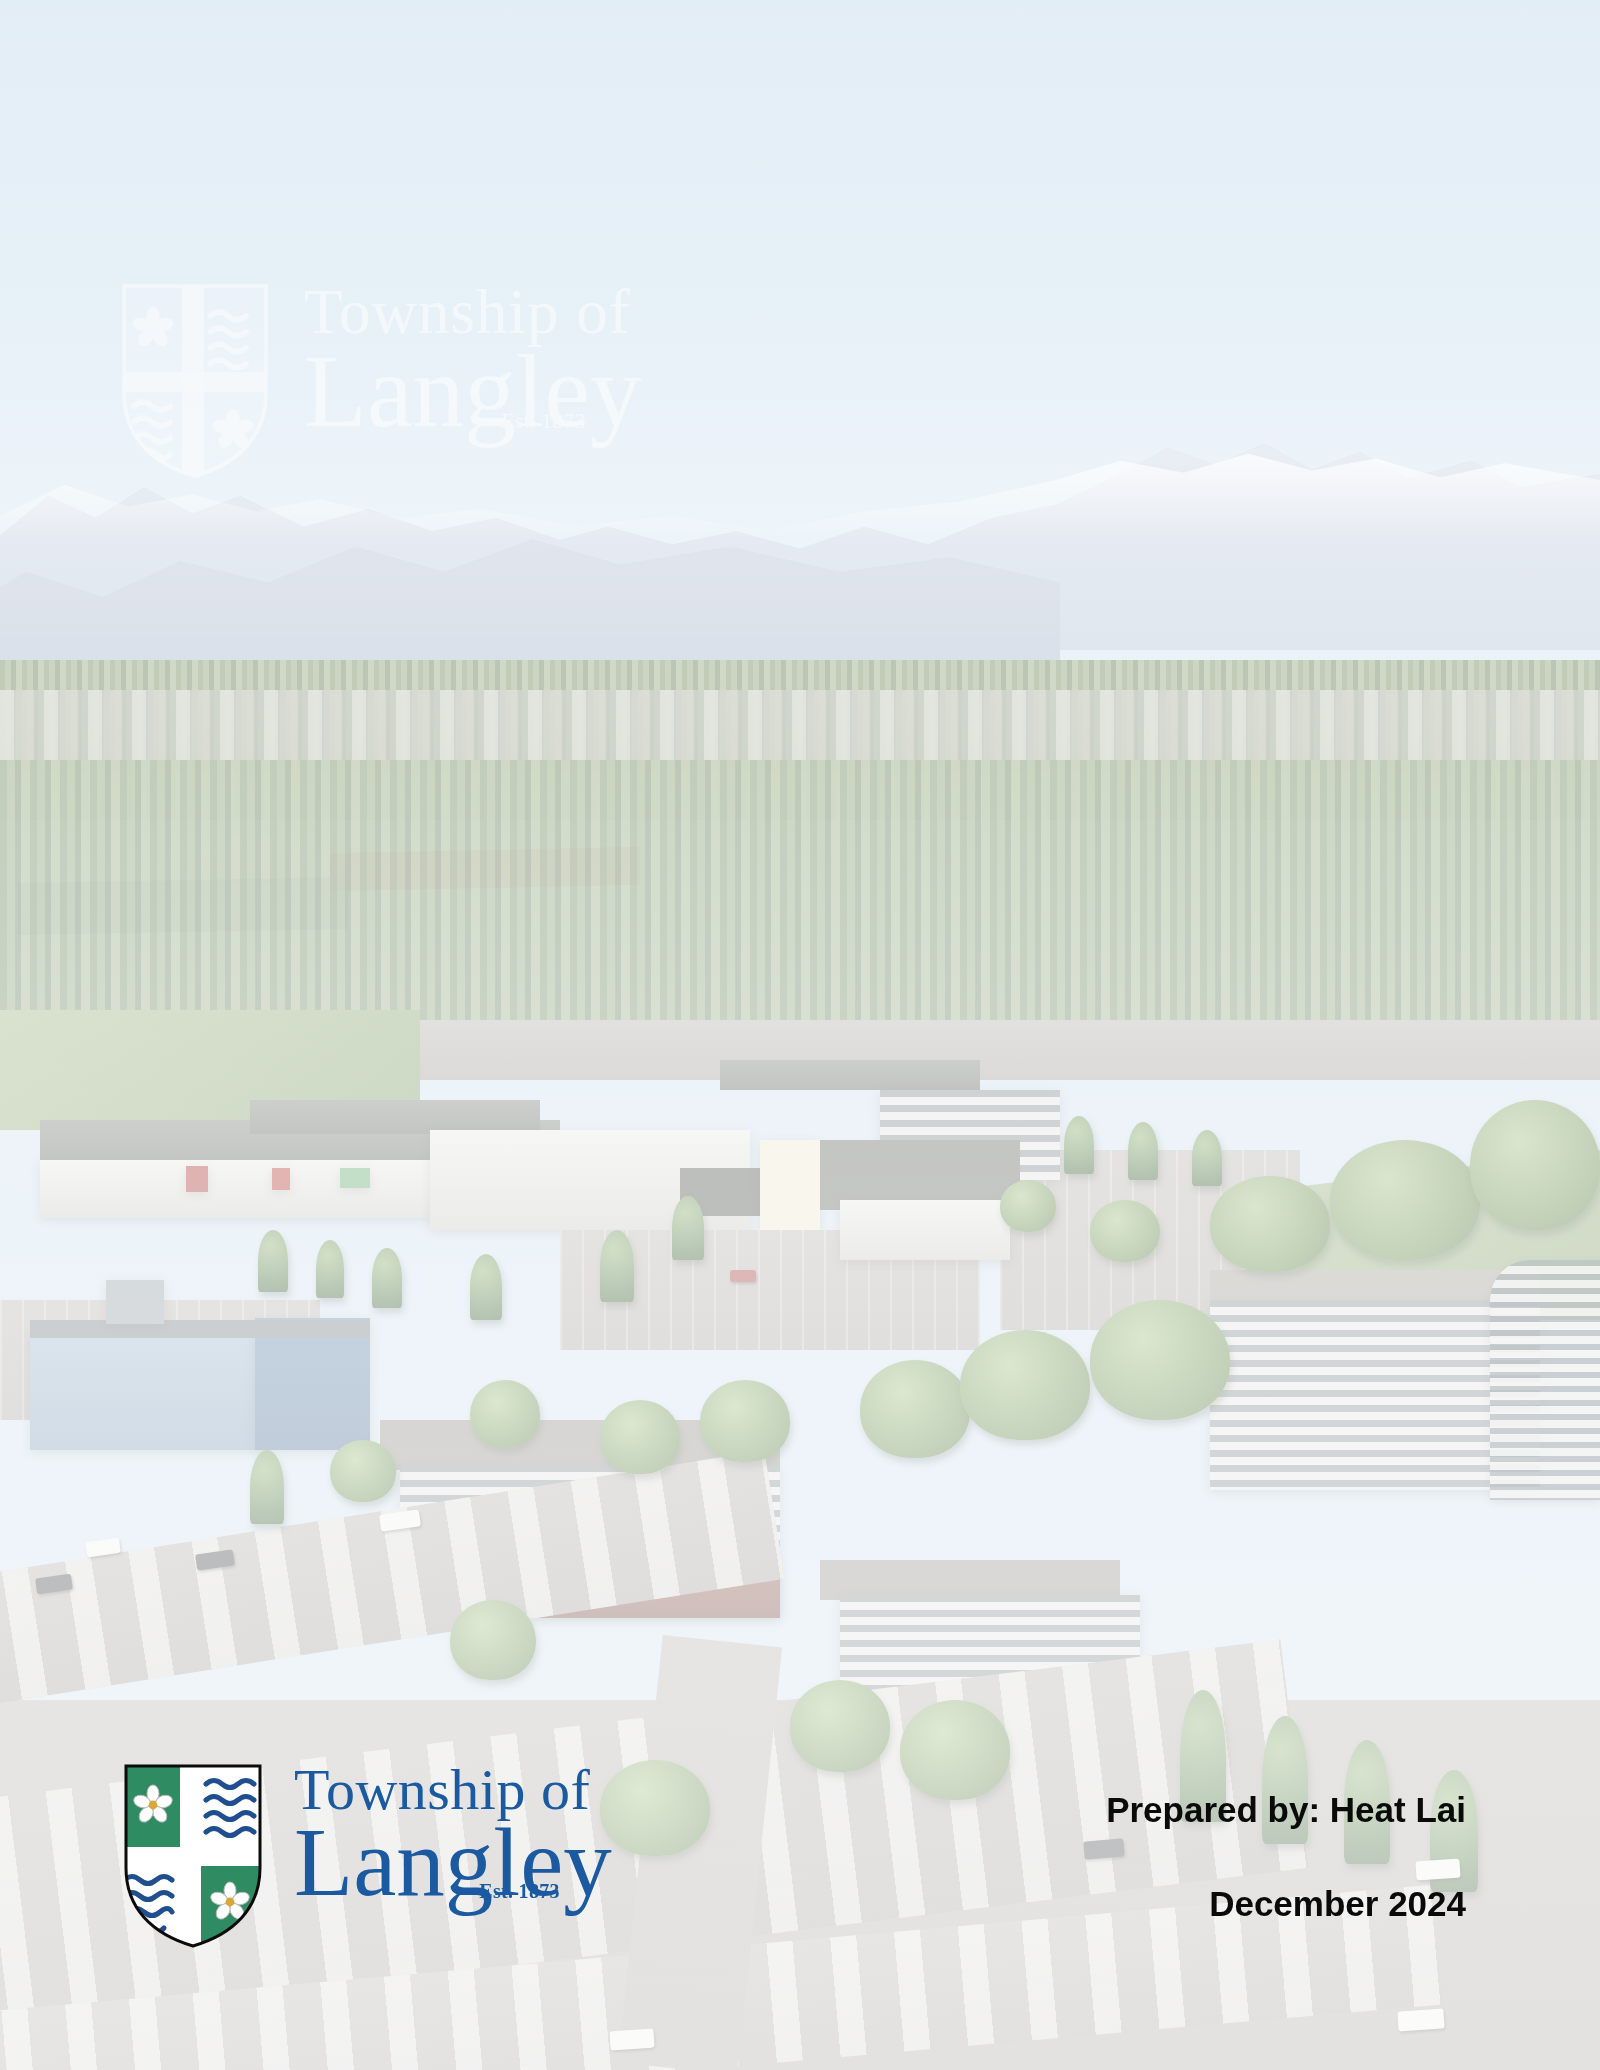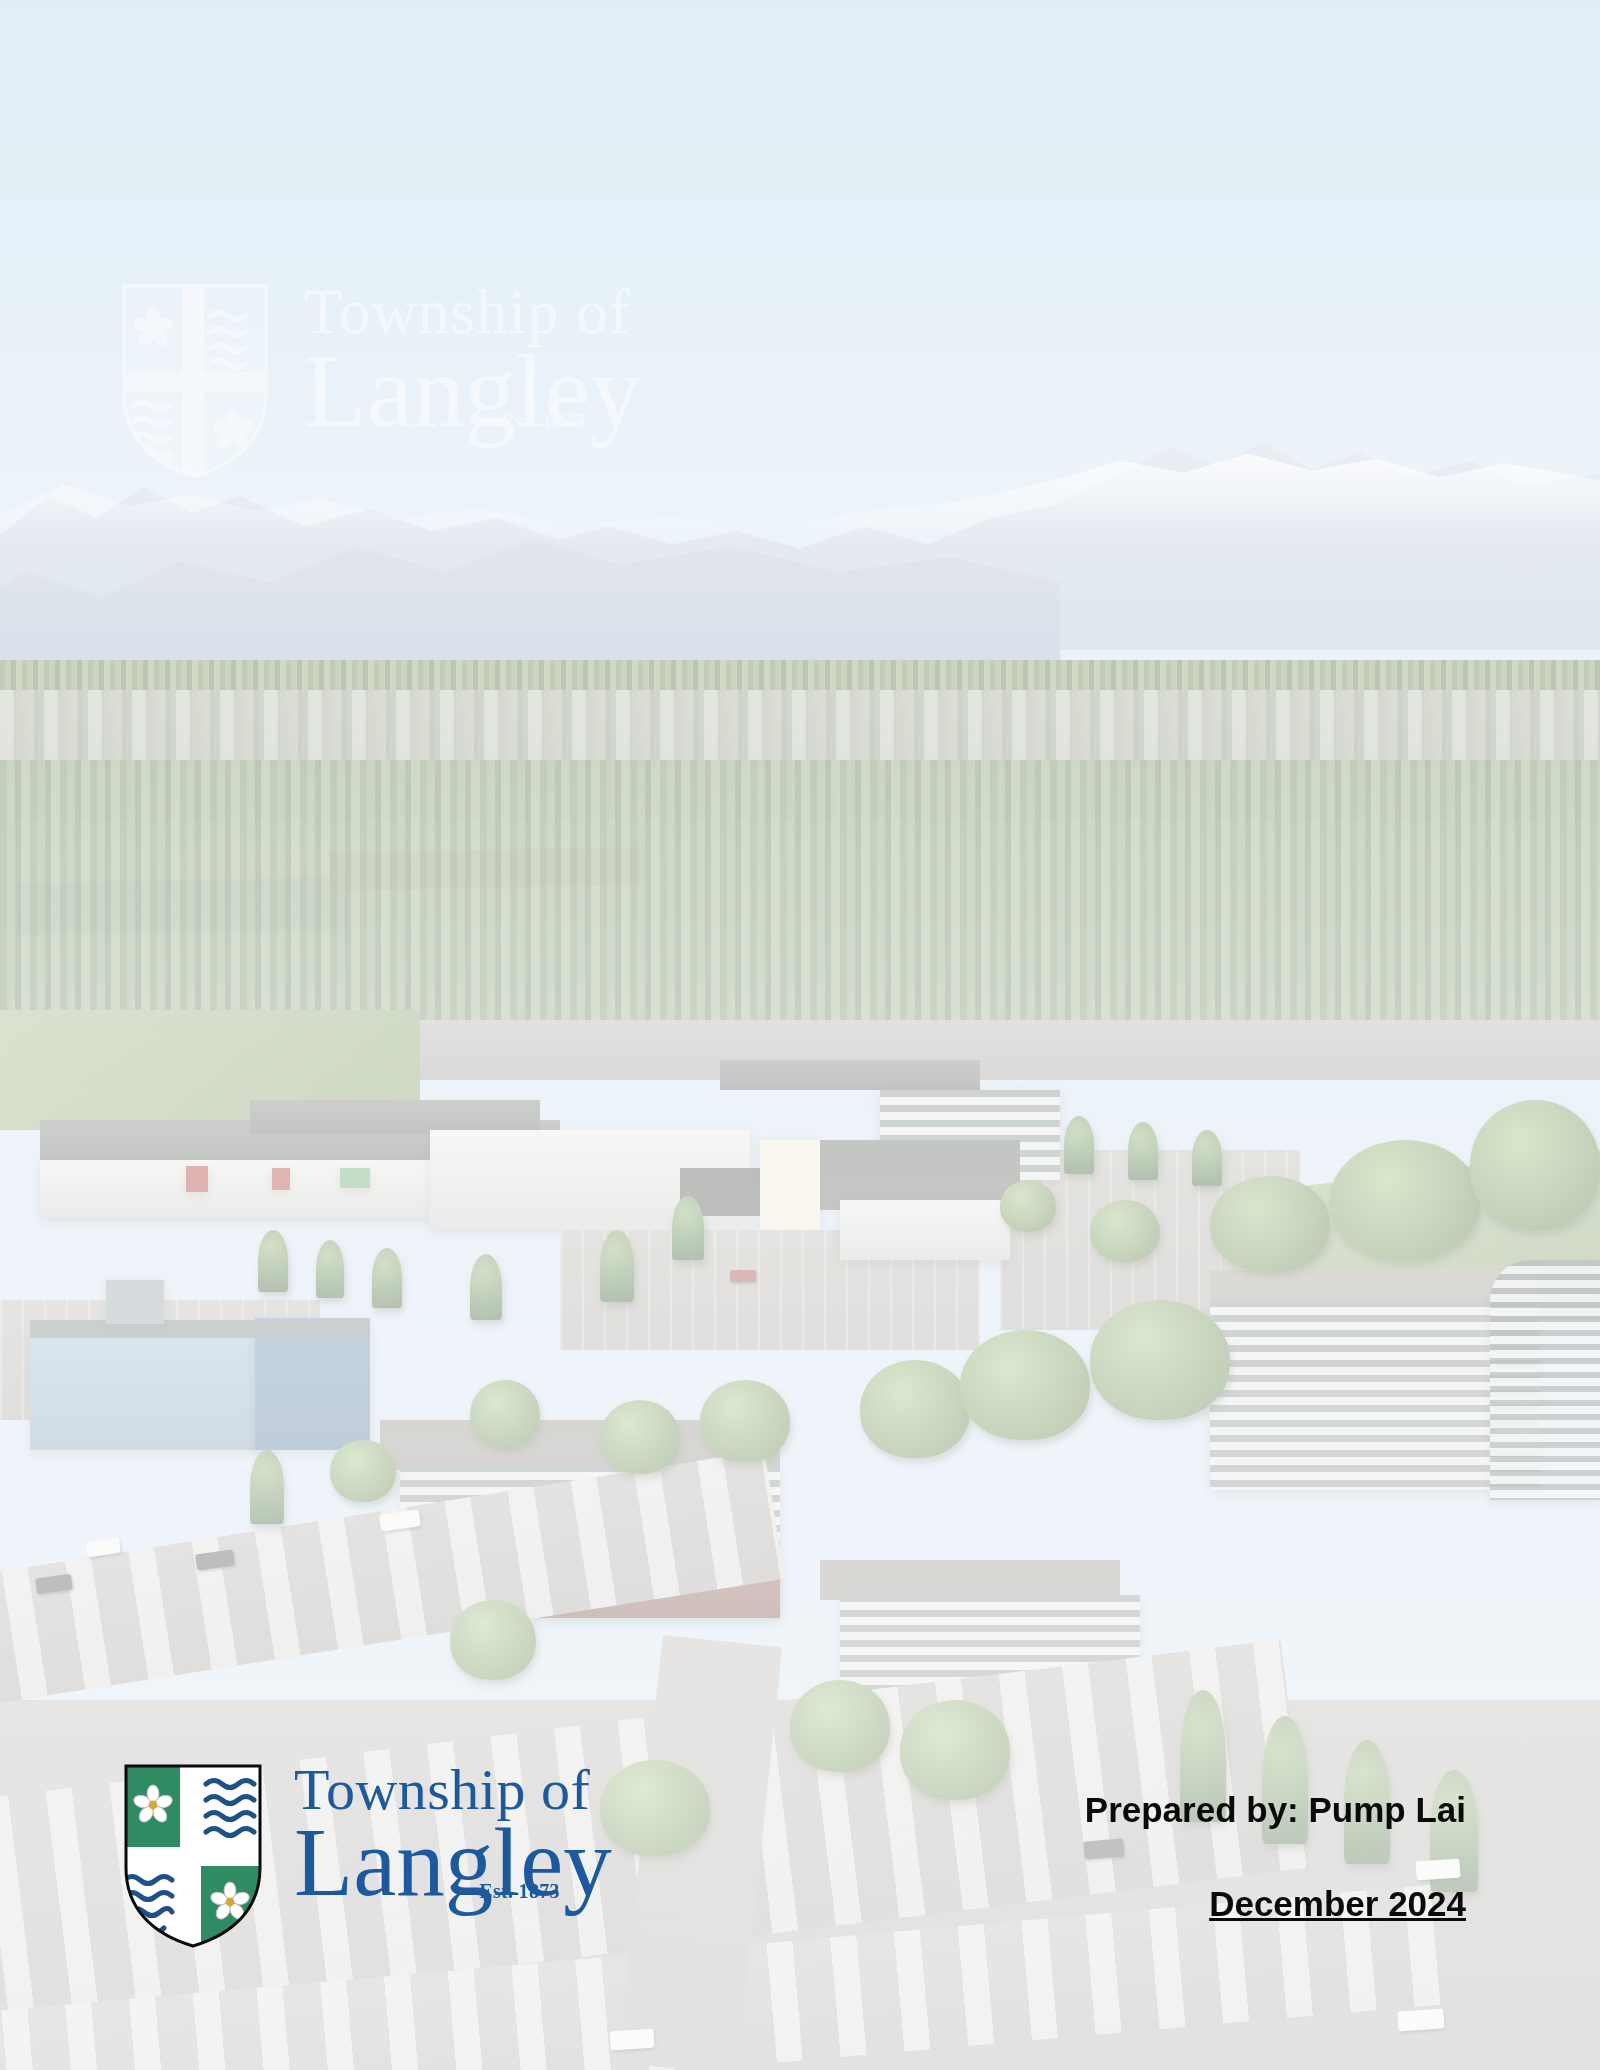--- a/index.html
+++ b/index.html
@@ -245,21 +245,21 @@
   
   .credits {
     position: absolute; right: 134px; top: 1790px;
     text-align: right;
   }
   .credit-line {
     font-family: "Liberation Sans", sans-serif;
     font-weight: 700; font-size: 35px; color: #0a0a0a;
     margin-bottom: 54px;
   }
-  .credit-line:last-child { margin-bottom: 12px; text-decoration: underline; }
+  .credit-line:last-child { margin-bottom: 12px; }
 </style>
 </head>
 <body>
 
 <div class="page">
 
   <div class="photo">
 
     <div class="sky"></div>
     <div class="mtn mtn-far"></div>
@@ -478,17 +478,17 @@
     <div class="fl-words">
       <div class="fl-top">Township of</div>
       <div class="fl-bot">
         <span>Langley</span>
         <span class="fl-est">Est. 1873</span>
       </div>
     </div>
   </div>
 
   <div class="credits">
-    <div class="credit-line">Prepared by: Pump Lai</div>
+    <div class="credit-line">Prepared by: Heat Lai</div>
     <div class="credit-line">December 2024</div>
   </div>
 
 </div>
 
 </body></html>

